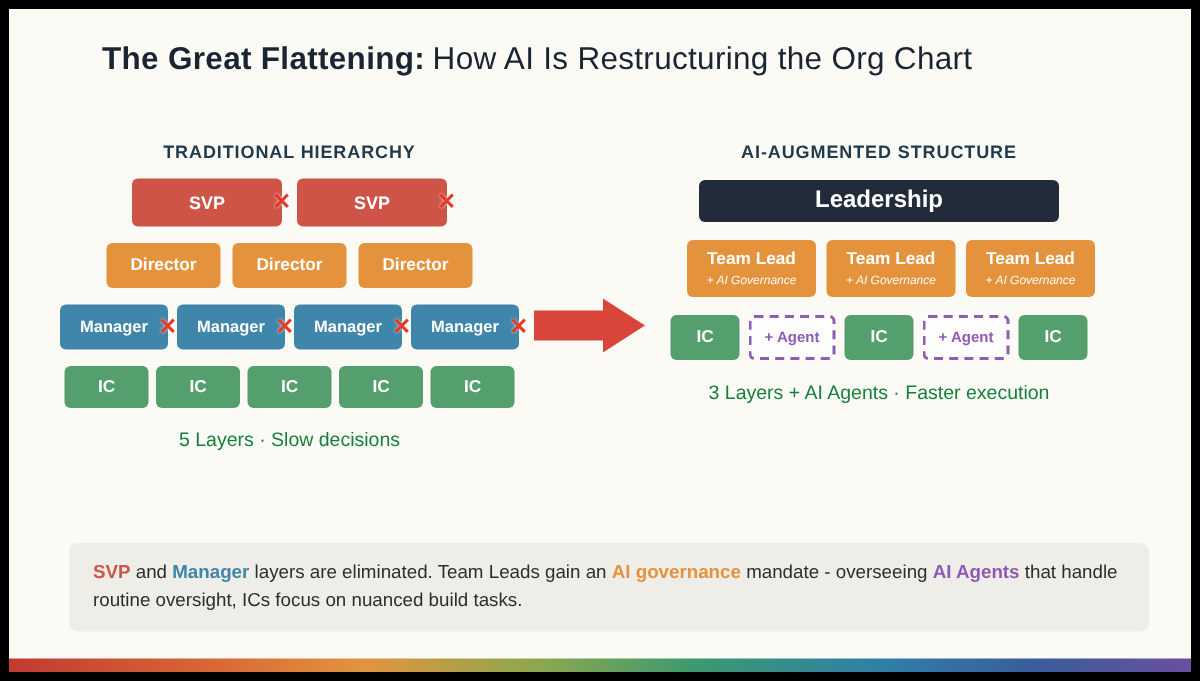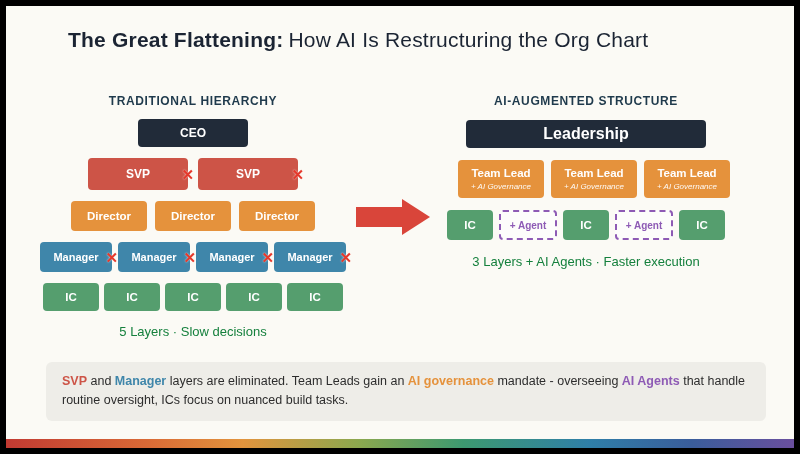--- a/index.html
+++ b/index.html
@@ -107,23 +107,20 @@
 
 <div class="slide">
 
   <div class="title">
     <span class="t-bold">The Great Flattening:</span><span class="t-rest">How AI Is Restructuring the Org Chart</span>
   </div>
 
   <div class="panel panel-left">
     <div class="panel-heading">TRADITIONAL HIERARCHY</div>
 
-    <div class="row">
-      <div class="box b-navy b-ceo">CEO</div>
-    </div>
 
     <div class="row row-svp">
       <div class="box b-red b-svp">
         <span>SVP</span>
         <span class="x-mark">✕</span>
       </div>
       <div class="box b-red b-svp">
         <span>SVP</span>
         <span class="x-mark">✕</span>
       </div>

